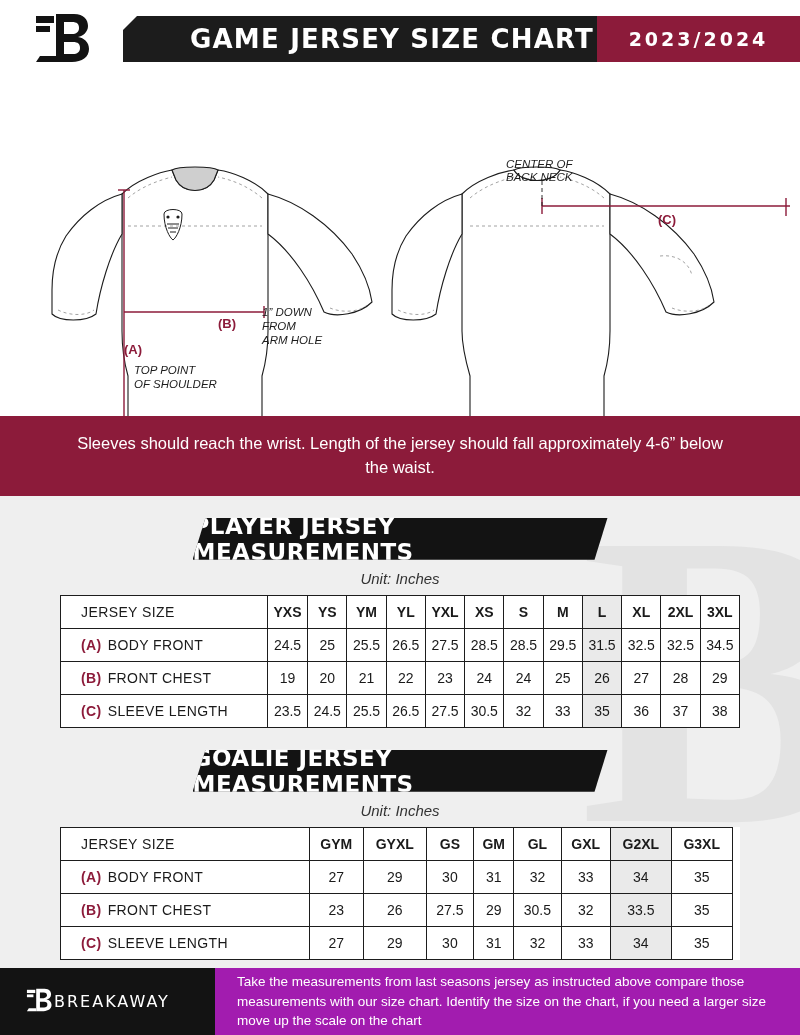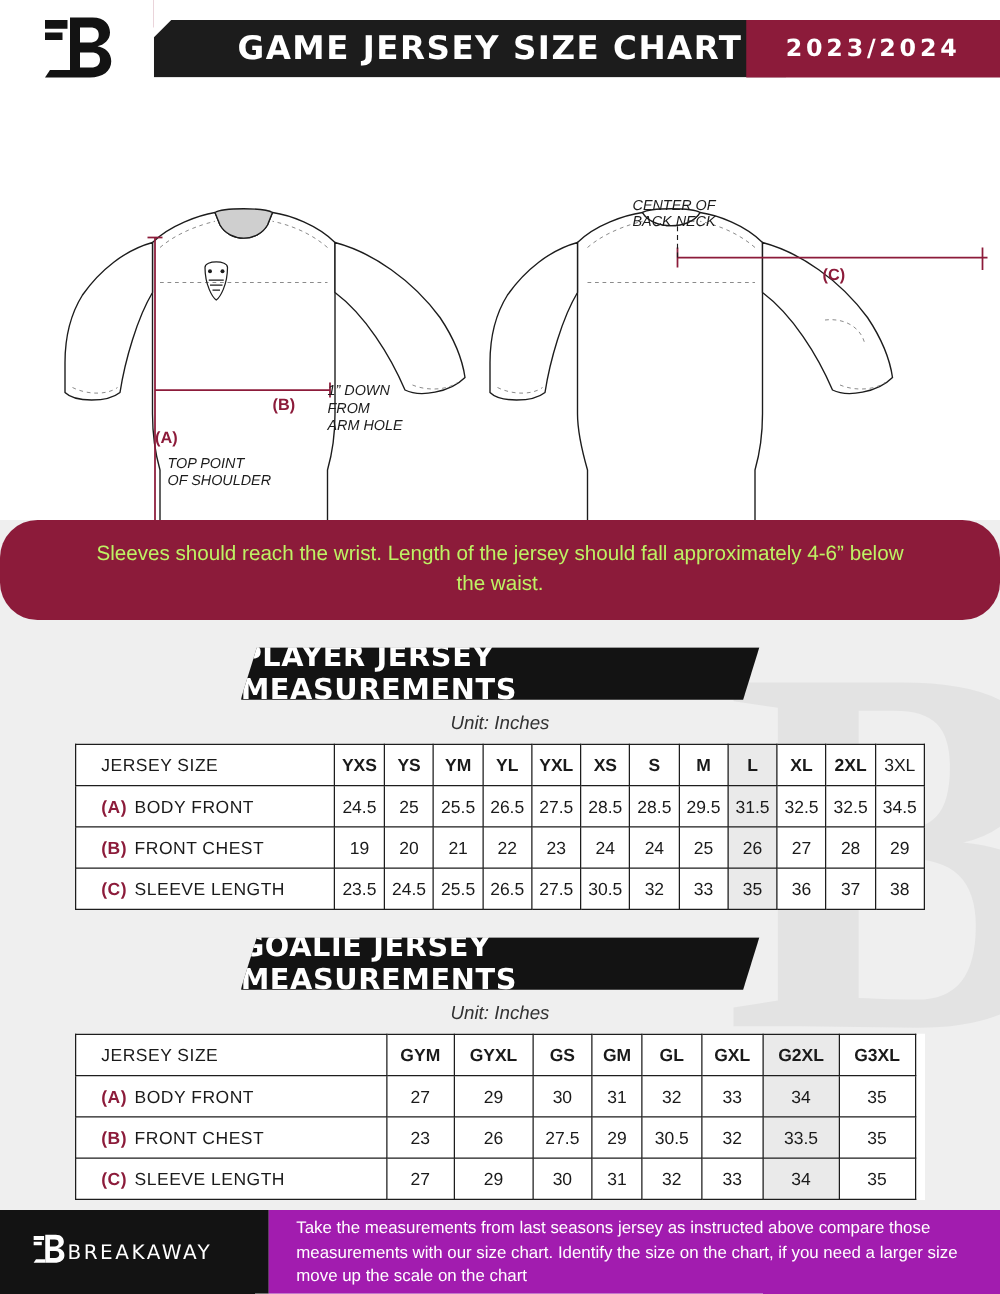--- a/index.html
+++ b/index.html
@@ -47,23 +47,23 @@
     font-family:"DejaVu Sans", sans-serif;
   }
 
   
   .illus { position:relative; height:340px; background:#fff; z-index:2; }
   .illus svg { position:absolute; left:0; top:0; }
 
   
   .note-bar {
     position:relative; z-index:2;
-    background:#8c1b3a; color:#bef264;
+    background:#8c1b3a; color:#ffffff;
     padding:16px 70px; text-align:center;
-    font-size:16.5px; line-height:1.45;border-radius:30px;
+    font-size:16.5px; line-height:1.45;
   }
 
   
   .section { position:relative; z-index:2; padding:0 60px; }
   .sect-title {
     margin: 22px auto 0; width:415px; height:42px;
     background:#131313; color:#fff;
     display:flex; align-items:center; justify-content:center;
     font-family:"DejaVu Sans", sans-serif;
     font-size:23px; font-weight:bold; letter-spacing:0.5px;
@@ -211,21 +211,21 @@
             <td style="font-weight: bold;">YS</td>
             <td style="font-weight: bold;">YM</td>
             <td style="font-weight: bold;">YL</td>
             <td style="font-weight: bold;">YXL</td>
             <td style="font-weight: bold;">XS</td>
             <td style="font-weight: bold;">S</td>
             <td style="font-weight: bold;">M</td>
             <td class="shade" style="font-weight: bold;">L</td>
             <td style="font-weight: bold;">XL</td>
             <td style="font-weight: bold;">2XL</td>
-            <td style="font-weight: normal;">3XL</td>
+            <td style="font-weight: bold;">3XL</td>
           </tr>
           <tr>
             <td class="rowlab"><span class="lab-letter">(A)</span>BODY FRONT</td>
             <td>24.5</td>
             <td>25</td>
             <td>25.5</td>
             <td>26.5</td>
             <td>27.5</td>
             <td>28.5</td>
             <td>28.5</td>

